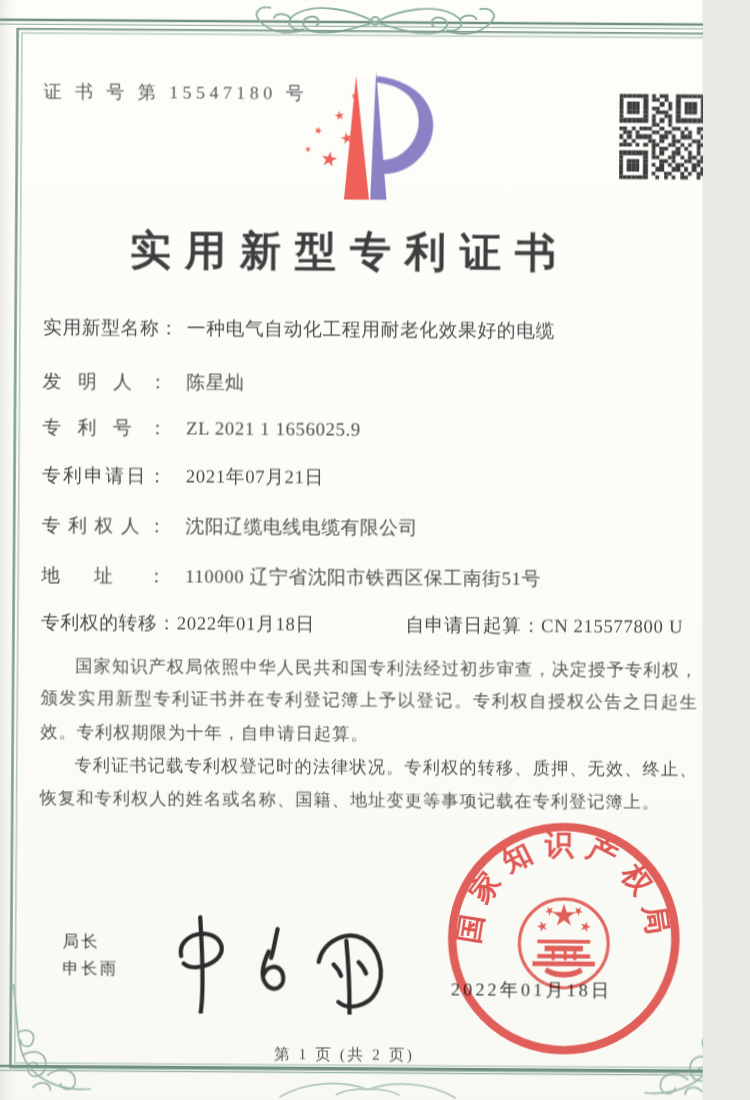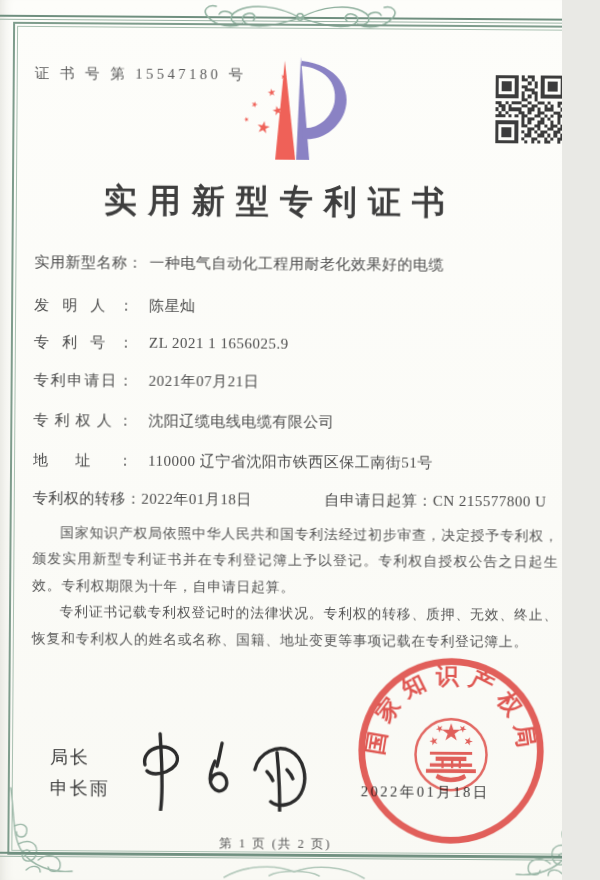--- a/index.html
+++ b/index.html
@@ -23,21 +23,21 @@
   .certno{position:absolute;left:35px;top:64px;font-size:14.5px;color:#5a5a5a;letter-spacing:3.5px;}
   .title{position:absolute;left:0;top:178px;width:100%;text-align:center;font-size:33px;color:#3e3e3e;
          letter-spacing:11px;font-weight:600;}
   .fields{position:absolute;left:36px;top:0;width:528px;font-size:15px;color:#4b4b4b;}
   .frow{position:absolute;left:0;white-space:nowrap;letter-spacing:.5px;}
   .lab{display:inline-block;width:100px;text-align:justify;text-align-last:justify;margin-right:15px;color:#4b4b4b;}
   .val{color:#4d4d4d;}
   .paras{position:absolute;left:36px;top:520px;width:526px;font-size:13.8px;color:#555;
          line-height:1.92;letter-spacing:.8px;text-align:justify;}
   .paras p{margin:0;text-indent:2em;}
-  .signer{position:absolute;left:55px;top:742px;font-size:18px;color:#3f3f3f;letter-spacing:2px;line-height:1.7;}
+  .signer{position:absolute;left:55px;top:742px;font-size:13px;color:#3f3f3f;letter-spacing:2px;line-height:1.7;}
   .sig{position:absolute;left:132px;top:722px;}
   .sealwrap{position:absolute;left:360px;top:652px;width:192px;height:192px;mix-blend-mode:multiply;opacity:.93;}
   .sealdate{position:absolute;left:366px;top:780px;font-size:14.5px;color:#3a3a3a;letter-spacing:2.5px;}
   .footer{position:absolute;left:0;top:834px;width:100%;text-align:center;font-size:12.5px;color:#555;letter-spacing:2px;}
   
   .qr{position:absolute;left:496px;top:72px;width:68px;height:68px;display:grid;}
   .qr div{width:100%;height:100%;}
   .qm{background:#3c3c3c;}
   .logo{position:absolute;left:238px;top:52px;}
 </style>

